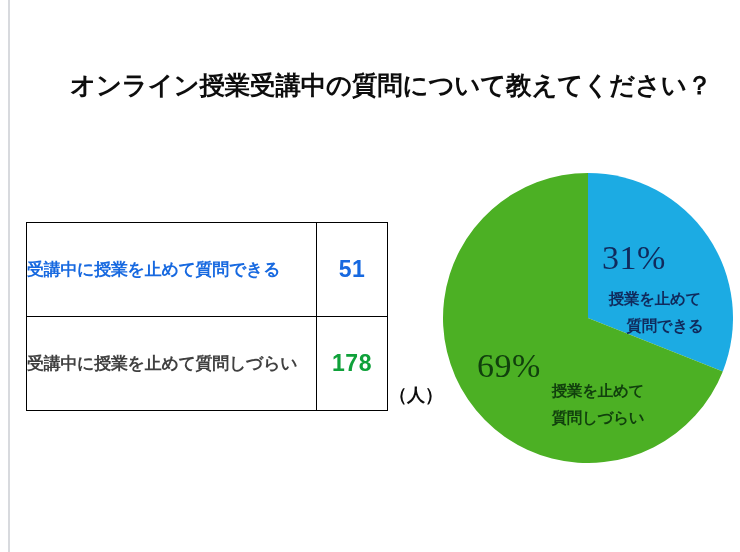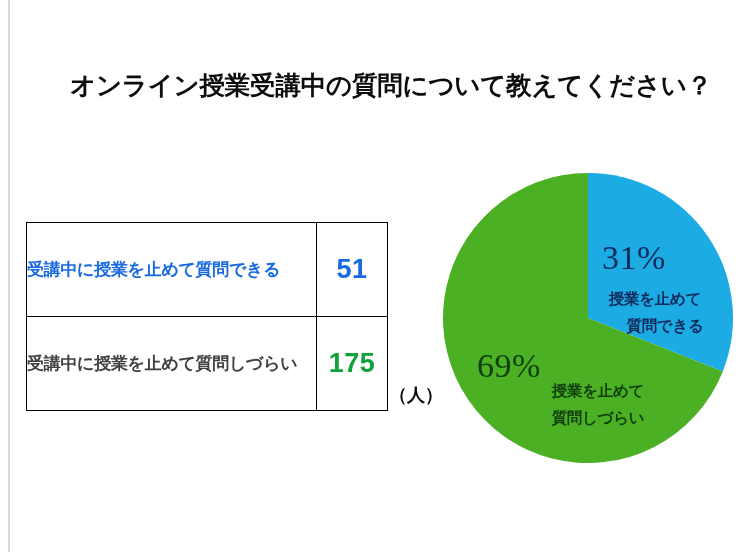--- a/index.html
+++ b/index.html
@@ -66,21 +66,21 @@
     width: 289px;
     padding-left: 9px;
     font-size: 17px;
     font-weight: bold;
     letter-spacing: -0.3px;
     white-space: nowrap;
   }
   td.cell-value {
     width: 70px;
     text-align: center;
-    font-size: 27px;
+    font-size: 23px;
     font-weight: bold;
     letter-spacing: 0.5px;
   }
   .row-a .cell-label, .row-a .cell-value { color: #1769e0; }
   .row-b .cell-label, .row-b .cell-value { color: #0fa13a; }
 
   #unit-label {
     position: absolute;
     left: 381px;
     top: 383px;
@@ -123,21 +123,21 @@
   <div id="chart-title">オンライン授業受講中の質問について教えてください？</div>
 
   <table id="data-table">
     <tbody>
       <tr class="row-a">
         <td class="cell-label" style="color: rgb(23, 105, 224);">受講中に授業を止めて質問できる</td>
         <td class="cell-value" style="color: rgb(23, 105, 224);">51</td>
       </tr>
       <tr class="row-b">
         <td class="cell-label" style="color: #404040;">受講中に授業を止めて質問しづらい</td>
-        <td class="cell-value" style="color: rgb(15, 161, 58);">175</td>
+        <td class="cell-value" style="color: rgb(15, 161, 58);">178</td>
       </tr>
     </tbody>
   </table>
 
   <div id="unit-label">（人）</div>
 
   <div id="pie-chart">
     <svg id="pie-svg" viewBox="0 0 290 290" xmlns="http://www.w3.org/2000/svg">
       <path id="slice-0" d="M 145 145 L 145.00 0.00 A 145 145 0 0 1 279.82 198.38 Z" fill="#1cabe3"></path>
       <path id="slice-1" d="M 145 145 L 279.82 198.38 A 145 145 0 1 1 145.00 0.00 Z" fill="#4cb024"></path>

